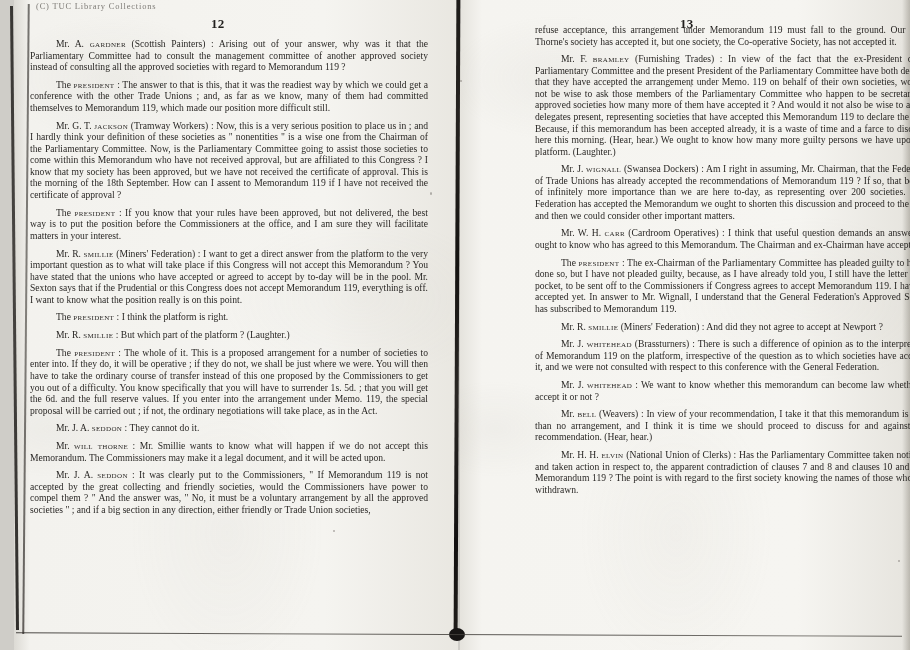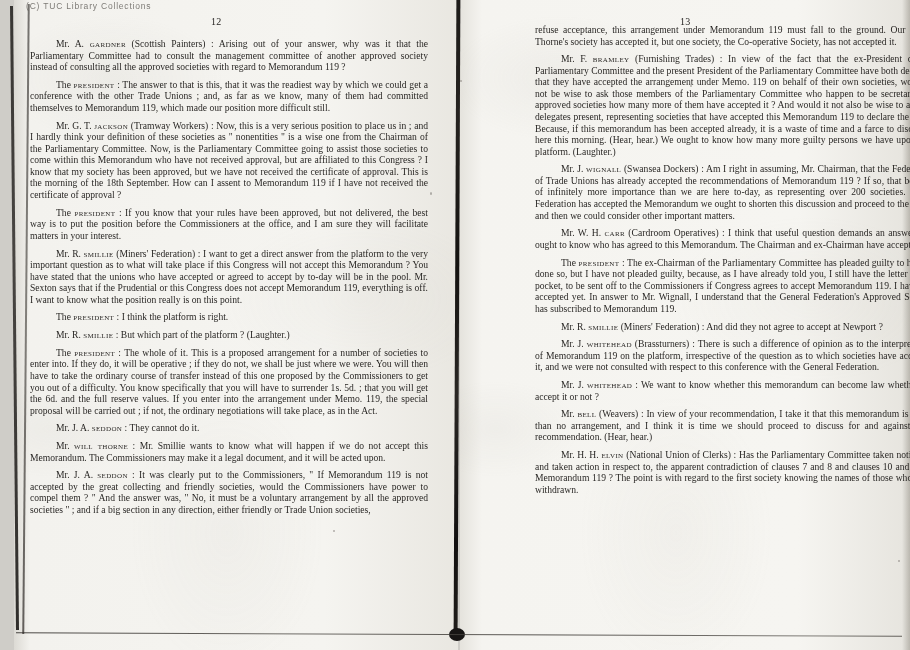--- a/index.html
+++ b/index.html
@@ -102,35 +102,35 @@
     position: absolute;
     right: 0;
     top: 0;
     width: 8px;
     height: 650px;
     background: linear-gradient(to right, rgba(190,186,176,0), rgba(150,146,136,.55));
   }
   
   #watermark {
     position: absolute;
-    left: 26px;
+    left: 36px;
     top: 1px;
-    font-family: Liberation Sans, sans-serif;
+    font-family: Liberation Serif, serif;
     font-size: 8.5px;
     letter-spacing: .8px;
     color: #5f5c57;
     opacity: .8;
     white-space: nowrap;
   }
   
   .folio {
     position: absolute;
     font-family: "Liberation Serif", serif;
-    font-size: 10px;
-    font-weight: normal;
+    font-size: 13px;
+    font-weight: bold;
     color: #211f1d;
     letter-spacing: .3px;
   }
   #folio-left  { left: 211px; top: 16px; }
   #folio-right { left: 680px; top: 16px; }
 
   .column {
     position: absolute;
     color: #1d1b19;
     font-size: 9.6px;

